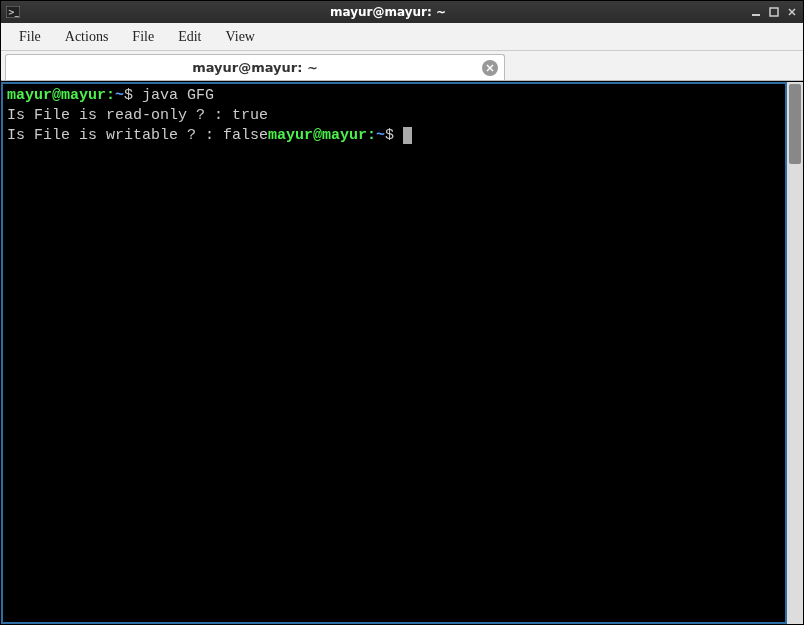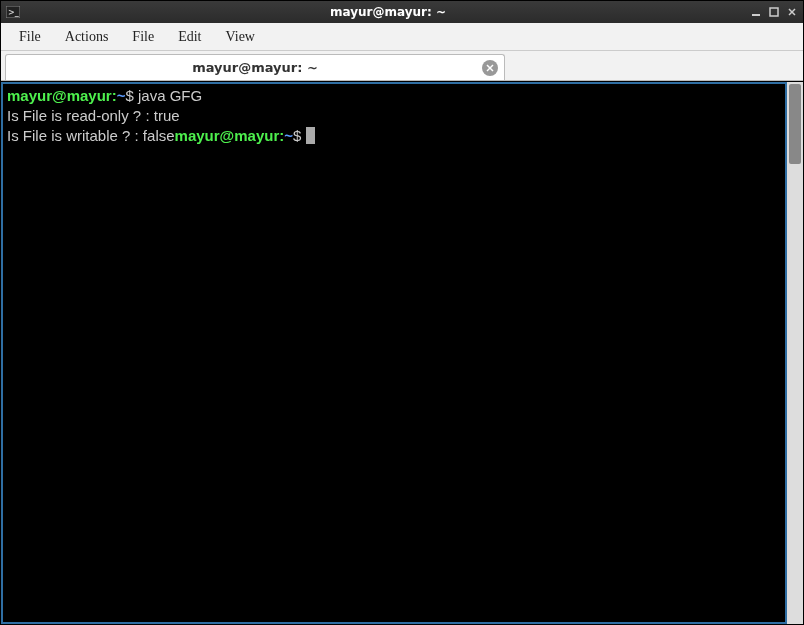--- a/index.html
+++ b/index.html
@@ -112,21 +112,21 @@
   .terminal-wrap {
     flex: 1;
     display: flex;
     background: #000;
     border-top: 1px solid #000;
   }
   .terminal {
     flex: 1;
     background: #000;
     border: 2px solid #2f6ea3;
-    font-family: Liberation Sans, sans-serif;
+    font-family: Liberation Mono, monospace;
     font-size: 15px;
     line-height: 20px;
     color: #ccc;
     padding: 2px 4px;
     white-space: pre;
     overflow: hidden;
   }
   .scrollbar {
     width: 16px;
     background: #ddd;

